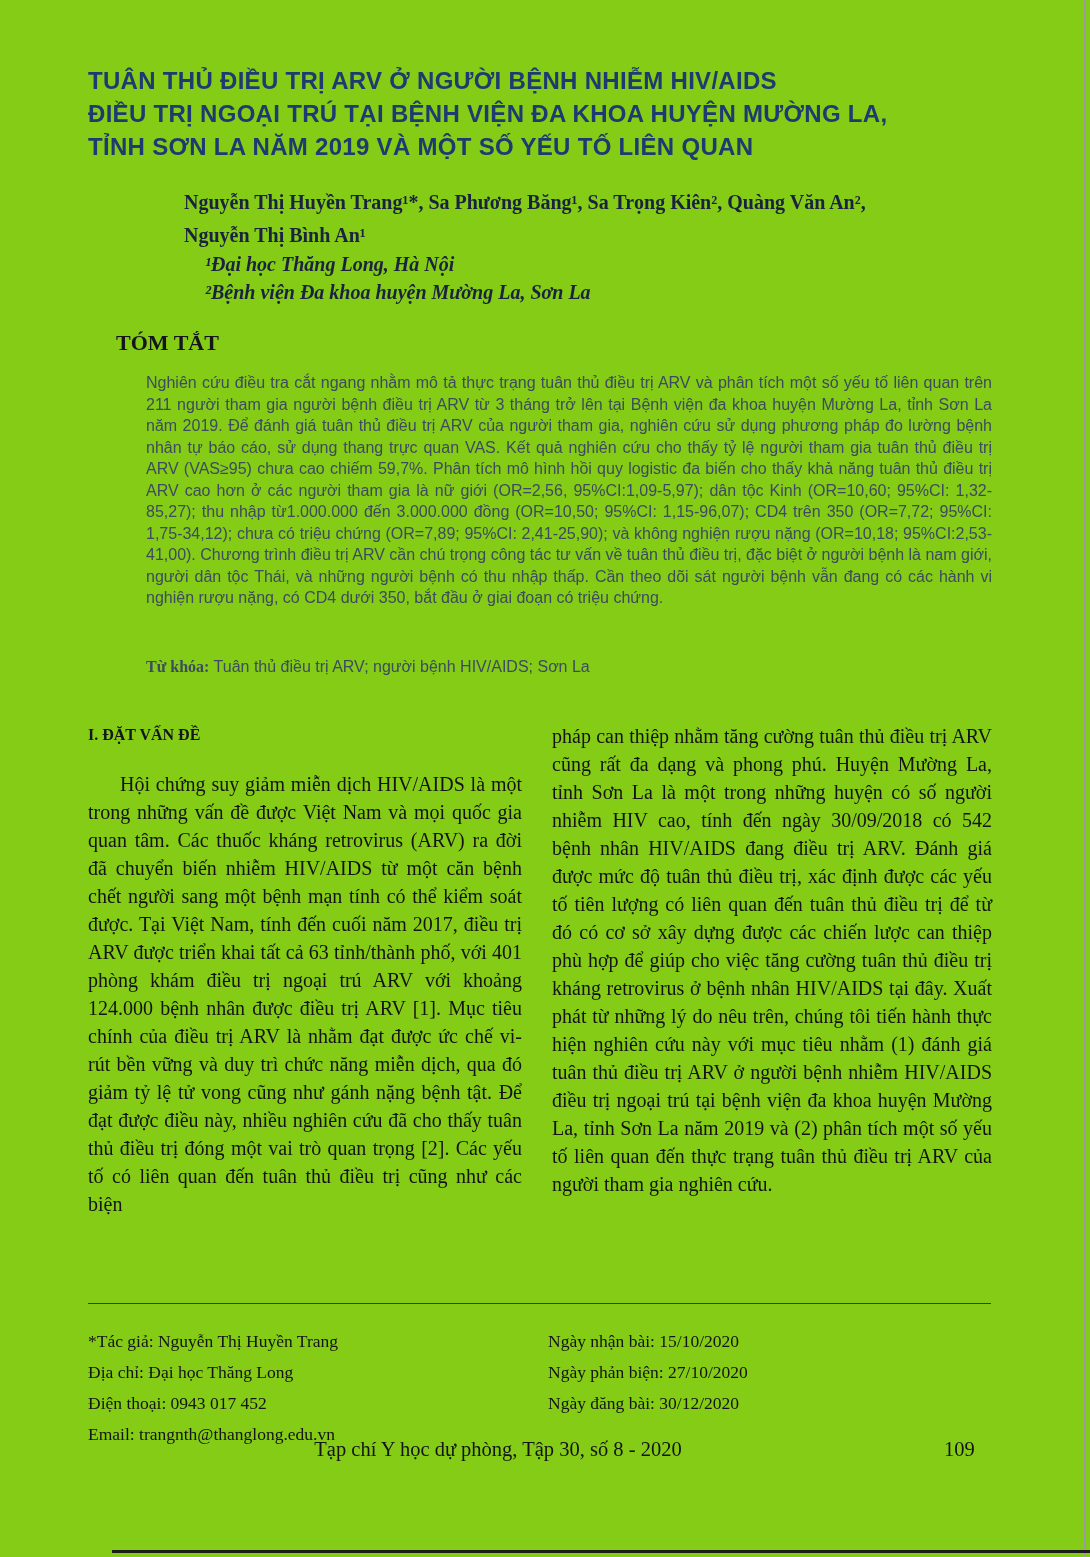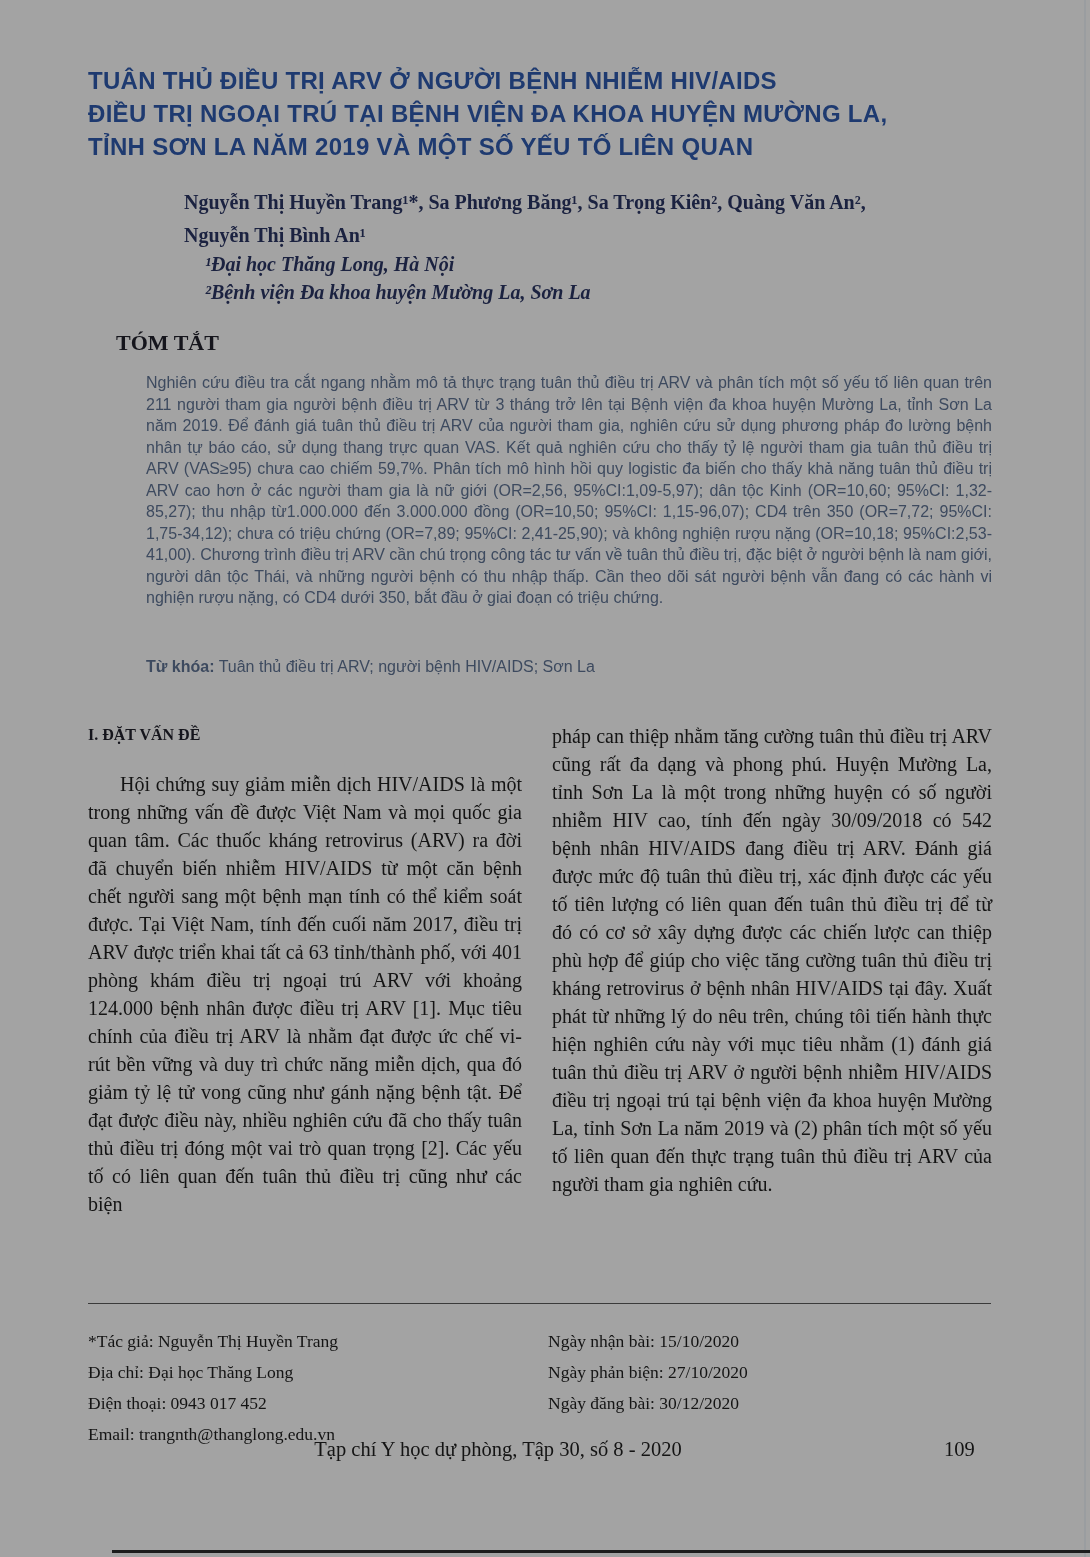--- a/index.html
+++ b/index.html
@@ -1,20 +1,20 @@
 <!DOCTYPE html>
 <html><head>
 <meta charset="utf-8">
 <style>
   html, body { margin: 0; padding: 0; background: #e8e8e8; }
   .page {
     position: relative;
     width: 1090px;
     height: 1557px;
-    background: #a3a3a3;
+    background: #84cc16;
     overflow: hidden;
     font-family: "Liberation Serif", serif;
     color: #1a1a1a;
   }
   .title-block {
     position: absolute;
     left: 88px; top: 64px; width: 890px;
     font-family: "Liberation Sans", sans-serif;
     font-weight: bold;
     font-size: 24px;
@@ -57,21 +57,21 @@
     text-align: justify;
     color: #3d4a5f;
   }
   .keywords-line {
     position: absolute;
     left: 146px; top: 658px; width: 846px;
     font-family: "Liberation Sans", sans-serif;
     font-size: 16px;
     color: #3d4a5f;
   }
-  .kw-label { font-weight: bold; }
+  .kw-label { font-weight: bold; font-family: Liberation Serif, serif; }
   .col-left {
     position: absolute;
     left: 88px; top: 722px; width: 434px;
   }
   .col-right {
     position: absolute;
     left: 552px; top: 722px; width: 440px;
   }
   .section-heading {
     font-weight: bold;

